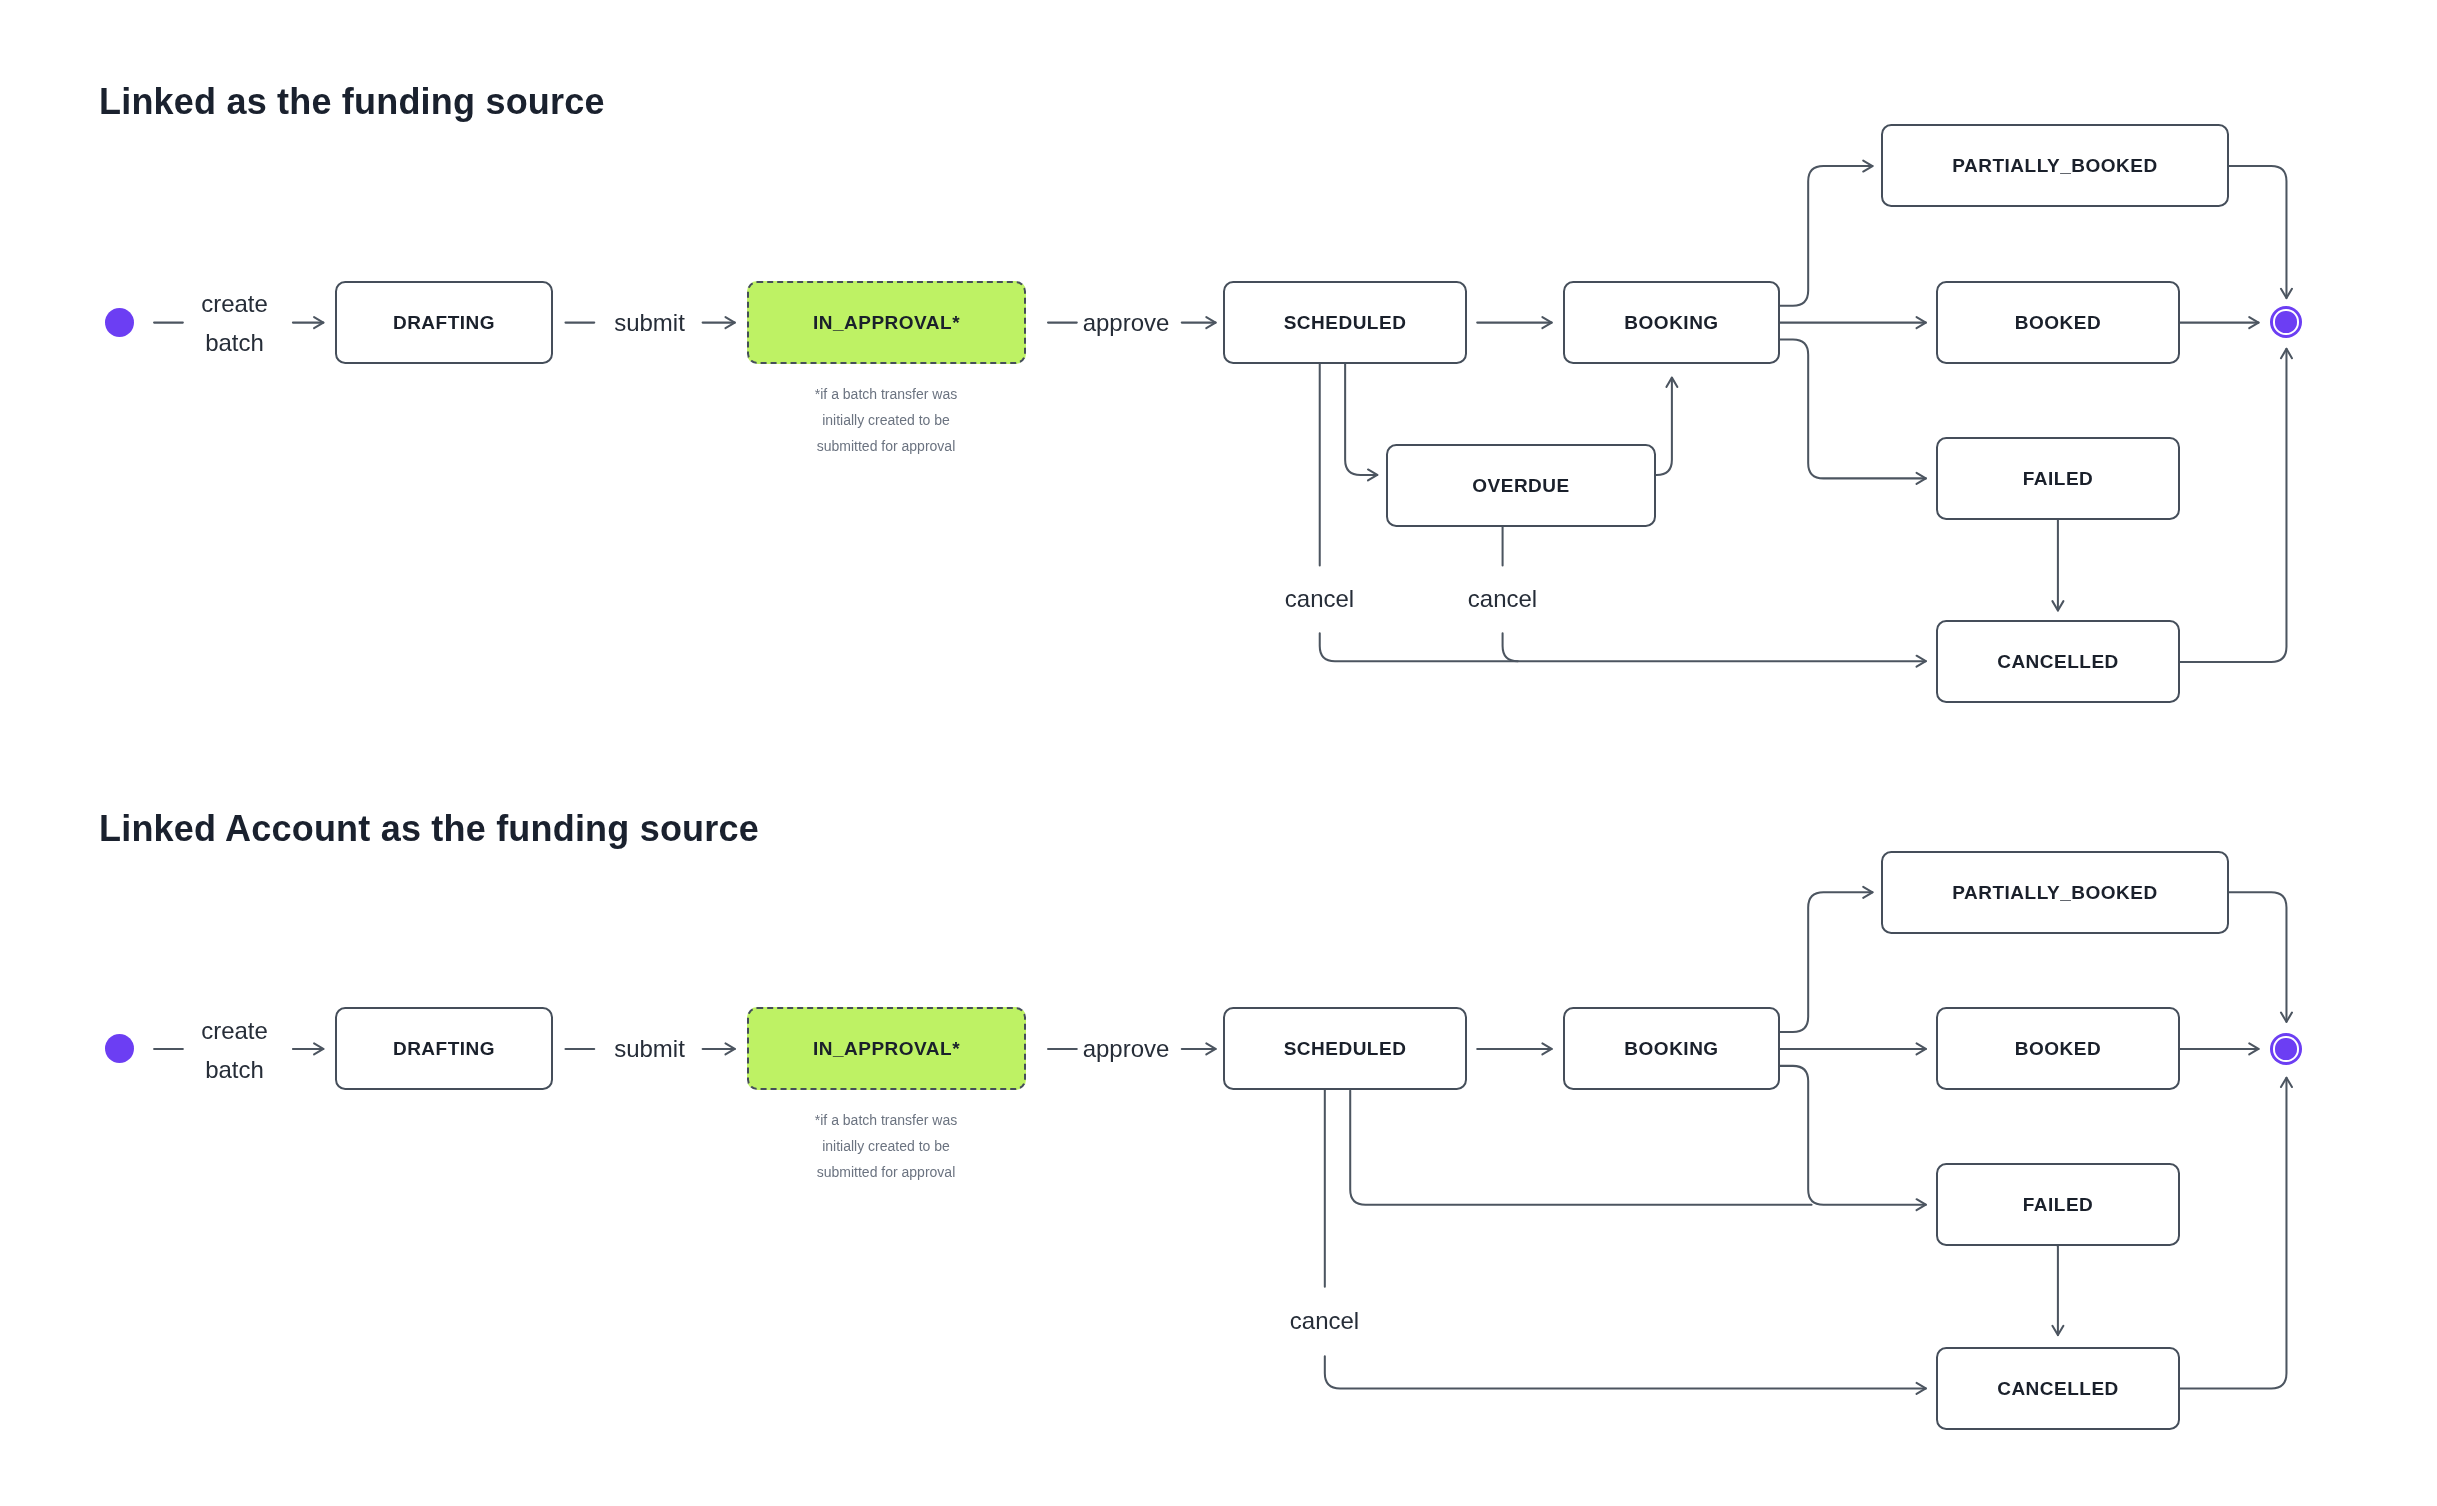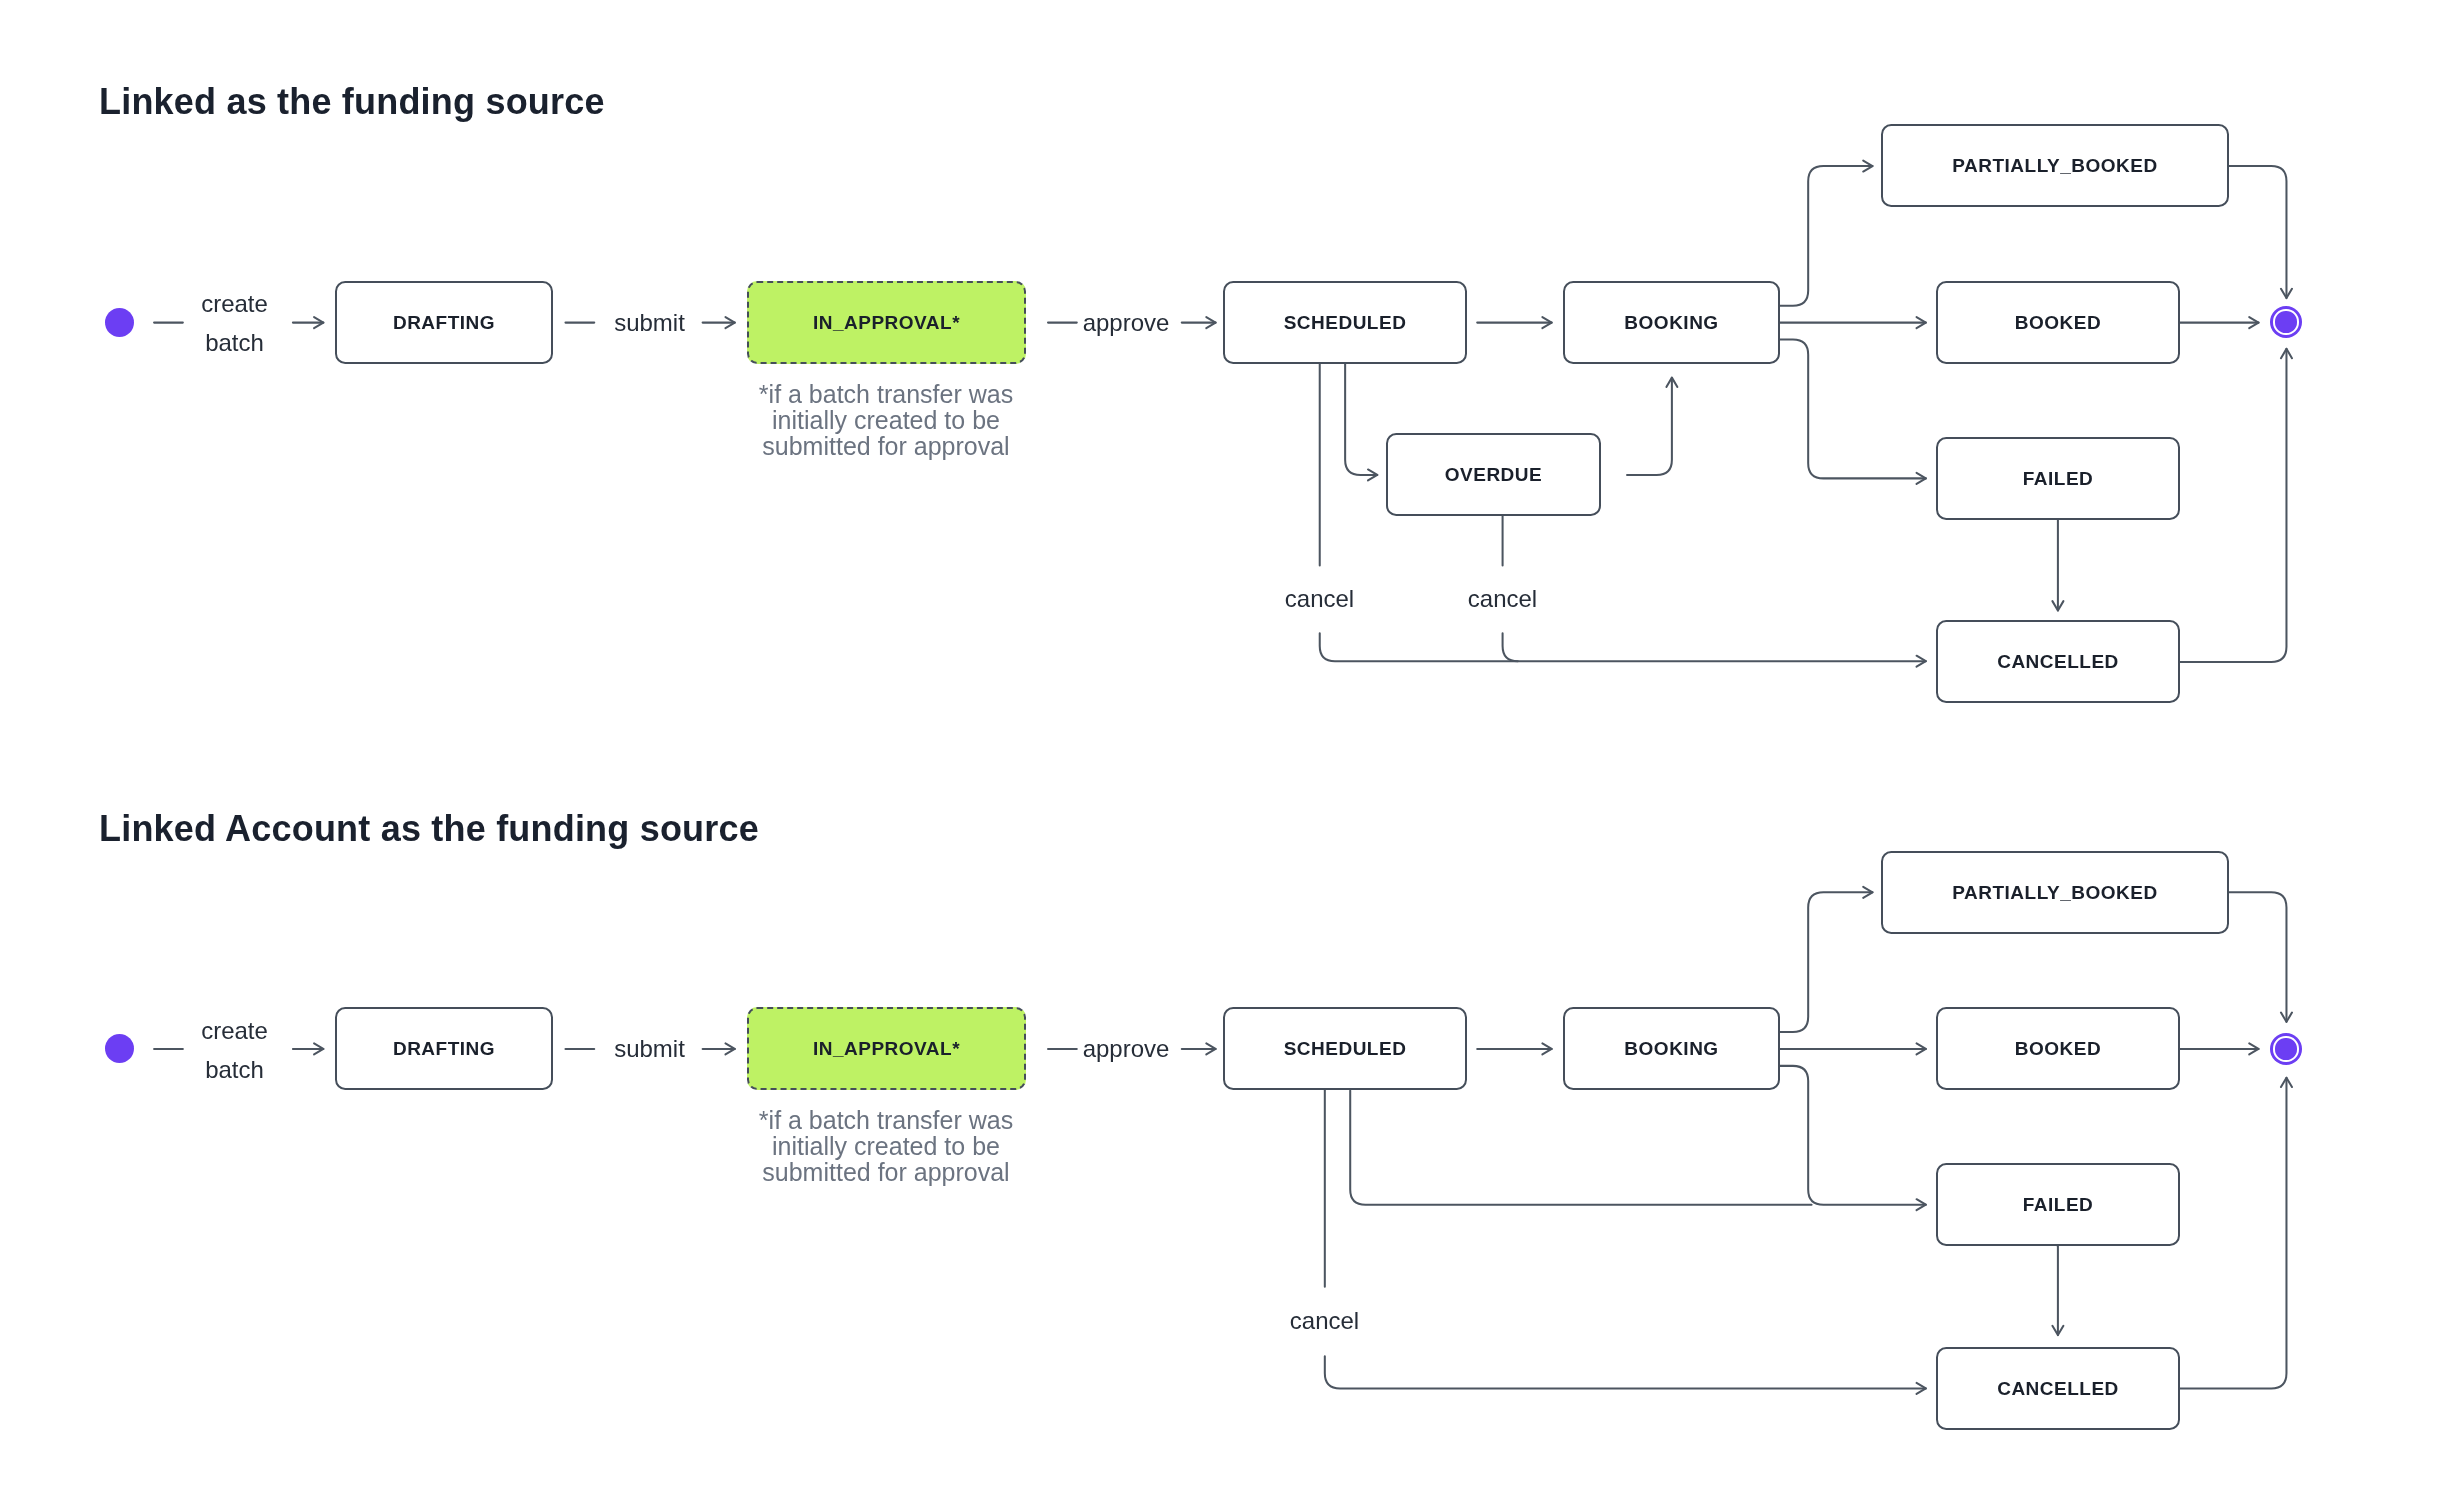--- a/index.html
+++ b/index.html
@@ -34,21 +34,21 @@
     position:absolute;
     font-size:24px;color:#262d38;
     text-align:center;
     line-height:34px;height:34px;
     white-space:nowrap;
   }
   .edge-label.two-line{height:78px;line-height:39px;}
   .note{
     position:absolute;
     width:288px;
-    font-size:25px;line-height:26px;color:#6b7380;
+    font-size:14px;line-height:26px;color:#6b7380;
     text-align:center;
   }
   .start-dot{
     position:absolute;
     width:29px;height:29px;border-radius:50%;
     background:#6c3ef3;
   }
   .final-dot{
     position:absolute;
     width:32px;height:32px;border-radius:50%;
@@ -137,21 +137,21 @@
     <div>initially created to be</div>
     <div>submitted for approval</div>
   </div>
 
   <div class="edge-label" style="left:1050px;top:306px;width:152px;">approve</div>
 
   <div class="state" style="left:1223px;top:281px;width:244px;">SCHEDULED</div>
 
   <div class="state" style="left:1563px;top:281px;width:217px;">BOOKING</div>
 
-  <div class="state" style="left:1386px;top:433px;width:215px;">OVERDUE</div>
+  <div class="state" style="left:1386px;top:444px;width:270px;">OVERDUE</div>
 
   <div class="state" style="left:1881px;top:124px;width:348px;">PARTIALLY_BOOKED</div>
 
   <div class="state" style="left:1936px;top:281px;width:244px;">BOOKED</div>
 
   <div class="state" style="left:1936px;top:437px;width:244px;">FAILED</div>
 
   <div class="state" style="left:1936px;top:620px;width:244px;">CANCELLED</div>
 
   <div class="edge-label" style="left:1260px;top:582px;width:119px;">cancel</div>

